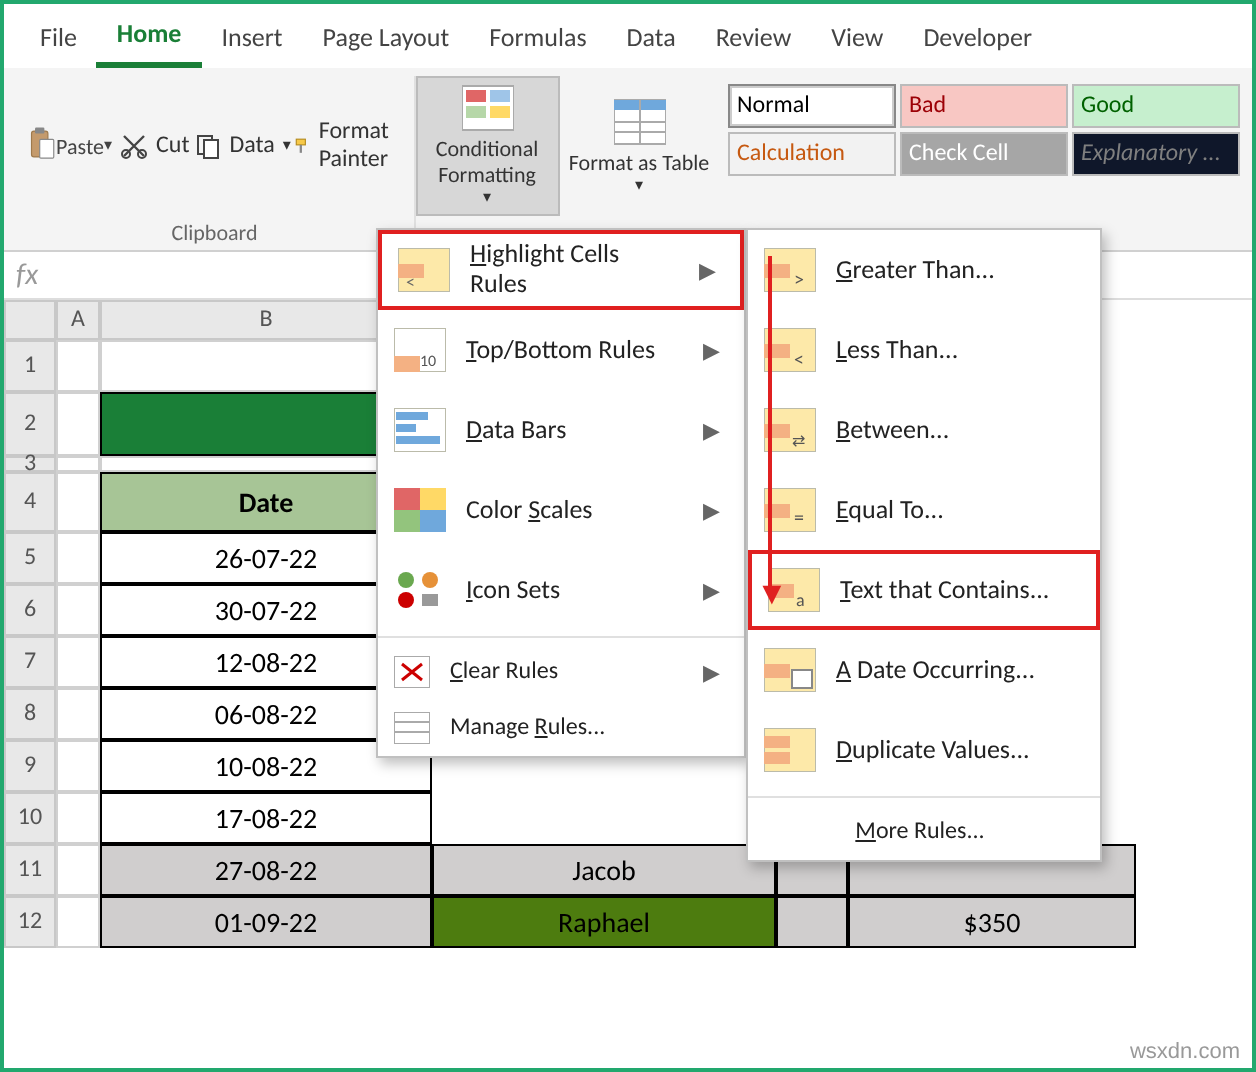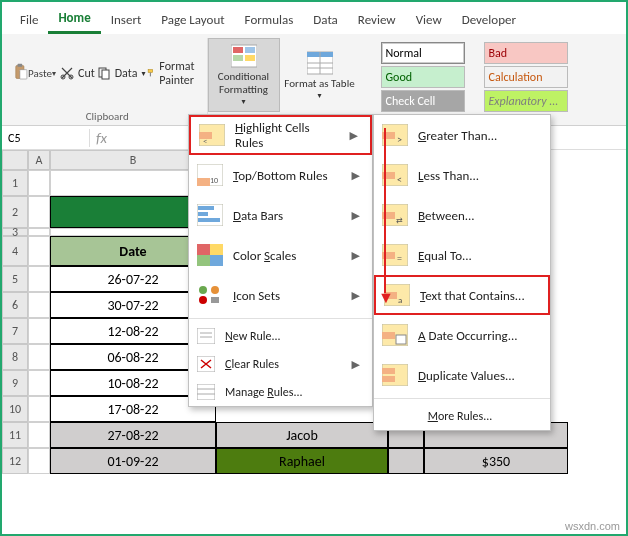--- a/index.html
+++ b/index.html
@@ -13,28 +13,28 @@
 .group-label { font-size: 11px; color: #666; text-align: center; padding: 2px 0; }
 .paste-btn { display: flex; flex-direction: row; align-items: center; width: 42px; justify-content: center; font-size: 11px; color: #444; }
 .paste-icon { width: 24px; height: 28px; margin-bottom: 2px; }
 .clip-list { display: flex; flex-direction: row; gap: 2px; font-size: 12px; color: #333; justify-content: center; }
 .clip-list div { display: flex; align-items: center; gap: 4px; }
 .clip-list .ico { width: 14px; height: 14px; display: inline-block; }
 .big-btn { display: flex; flex-direction: column; align-items: center; justify-content: center; width: 72px; font-size: 11px; color: #333; text-align: center; }
 .big-btn .bico { width: 26px; height: 24px; margin-bottom: 2px; }
 .big-btn.active { background: #d7d7d7; border: 1px solid #bbb; }
 .styles-box { display: flex; flex-wrap: wrap; width: 270px; gap: 2px; align-content: flex-start; }
-.style-chip { width: 84px; height: 22px; border: 1px solid #bbb; font-size: 12px; display: flex; align-items: center; padding: 0 4px; margin-left: 17px; }
+.style-chip { width: 84px; height: 22px; border: 1px solid #bbb; font-size: 12px; display: flex; align-items: center; padding: 0 4px; }
 .style-chip.sel { border: 1px solid #888; box-shadow: inset 0 0 0 1px #ccc; }
 .sc-normal { background: #fff; color: #000; }
 .sc-bad { background: #f8c7c3; color: #9c0006; }
 .sc-good { background: #c6efce; color: #006100; }
 .sc-calc { background: #f2f2f2; color: #c65911; }
 .sc-check { background: #a6a6a6; color: #fff; }
-.sc-exp { background: #bef264; color: #7f7f7f; font-style: italic; }
+.sc-exp { background: #0f172a; color: #7f7f7f; font-style: italic; }
 .namebox-row { display: flex; align-items: center; border-bottom: 1px solid #ddd; height: 24px; background: #fff; }
 .namebox { width: 88px; border-right: 1px solid #ddd; font-size: 12px; padding: 2px 6px; }
 .fx { padding: 0 6px; color: #999; font-style: italic; font-size: 15px; }
 .grid { position: relative; }
 .colhdrs { display: flex; height: 20px; }
 .colhdrs div, .rowhdr { background: #e8e8e8; border: 1px solid #c8c8c8; font-size: 12px; color: #555; display: flex; align-items: center; justify-content: center; }
 .corner { width: 26px; height: 20px; background: #e8e8e8; border: 1px solid #c8c8c8; }
 .rows { display: flex; flex-direction: column; }
 .row { display: flex; height: 26px; }
 .rowhdr { width: 26px; height: 100%; }
@@ -149,21 +149,20 @@
         <div class="style-chip sc-calc">Calculation</div>
         <div class="style-chip sc-check">Check Cell</div>
         <div class="style-chip sc-exp">Explanatory ...</div>
       </div>
     </div>
     <div class="group-label">&nbsp;</div>
   </div>
 </div>
 
 <div class="namebox-row">
-  <div class="namebox">C5</div>
   <div class="fx">fx</div>
 </div>
 
 <div class="grid">
   <div class="colhdrs">
     <div class="corner"></div>
     <div class="colA">A</div>
     <div class="colB">B</div>
     <div class="colC">C</div>
   </div>
@@ -284,28 +283,20 @@
         <circle cx="6" cy="16" r="4" fill="#cc0000"></circle>
         <rect x="14" y="13" width="8" height="6" fill="#999"></rect>
       </svg>
     <span class="mlabel"><span class="u">I</span>con Sets</span>
     <span class="chev">▶</span>
   </div>
   <div class="sep"></div>
   <div class="mi small">
     <svg class="mico" viewBox="0 0 18 16">
         <rect x="0" y="0" width="18" height="16" fill="#fff" stroke="#aaa"></rect>
-        <line x1="3" y1="5" x2="15" y2="5" stroke="#aaa"></line>
-        <line x1="3" y1="9" x2="15" y2="9" stroke="#aaa"></line>
-      </svg>
-    <span class="mlabel"><span class="u">N</span>ew Rule...</span>
-  </div>
-  <div class="mi small">
-    <svg class="mico" viewBox="0 0 18 16">
-        <rect x="0" y="0" width="18" height="16" fill="#fff" stroke="#aaa"></rect>
         <path d="M4 4 L14 12 M14 4 L4 12" stroke="#c00" stroke-width="1.5"></path>
       </svg>
     <span class="mlabel"><span class="u">C</span>lear Rules</span>
     <span class="chev">▶</span>
   </div>
   <div class="mi small">
     <svg class="mico" viewBox="0 0 18 16">
         <rect x="0" y="0" width="18" height="16" fill="#fff" stroke="#aaa"></rect>
         <line x1="0" y1="5" x2="18" y2="5" stroke="#aaa"></line>
         <line x1="0" y1="10" x2="18" y2="10" stroke="#aaa"></line>

